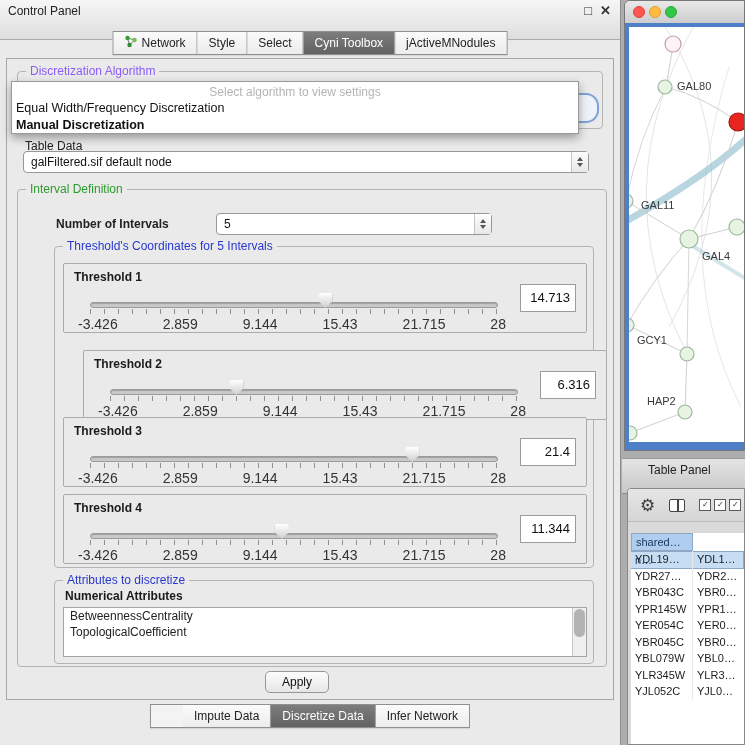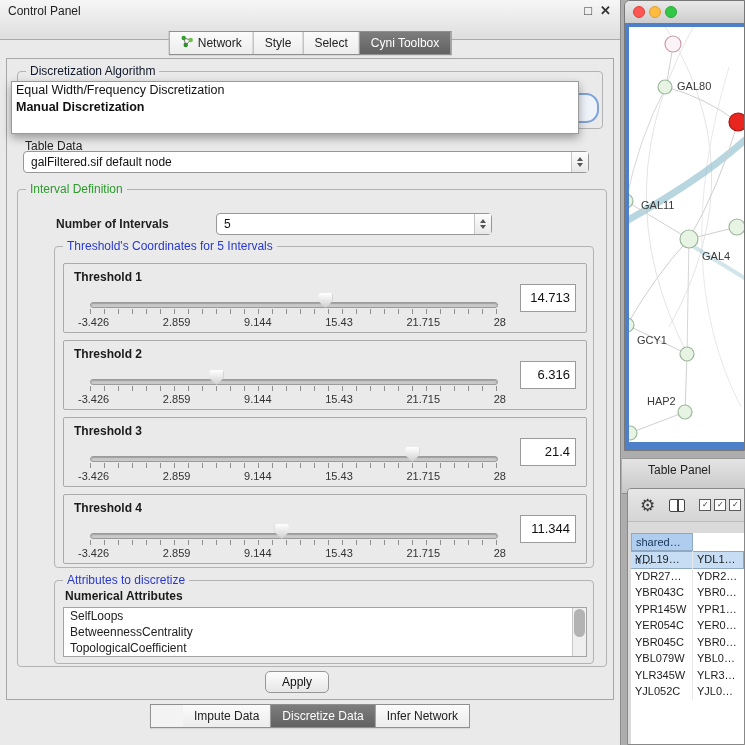--- a/index.html
+++ b/index.html
@@ -38,29 +38,29 @@
   .tri-dn{width:0;height:0;border-left:3.5px solid transparent;border-right:3.5px solid transparent;border-top:4.5px solid #555;}
   .field-label{position:absolute;font-size:12px;color:#222;}
   .bold{font-weight:bold;}
   
   .interval-group{left:10px;top:130px;width:590px;height:478px;}
   .thresh-group{left:36px;top:56px;width:540px;height:322px;}
   .attr-group{left:36px;top:390px;width:540px;height:84px;}
   
   .tpanel{position:absolute;left:8px;width:524px;height:70px;border:1px solid #ababab;border-radius:2px;box-sizing:border-box;background:#eaeaea;}
   .tpanel:nth-of-type(1){top:16px;}
-  .tpanel:nth-of-type(2){top:93px;}
+  .tpanel:nth-of-type(2){top:103px;margin-left:20px;}
   .tpanel:nth-of-type(3){top:170px;}
   .tpanel:nth-of-type(4){top:247px;}
   .t-label{position:absolute;left:10px;top:6px;font-size:12px;font-weight:bold;color:#1a1a1a;}
   .t-slider{position:absolute;left:26px;top:26px;width:408px;height:40px;}
   .t-track{position:absolute;left:0;right:0;top:12px;height:4px;background:#c9c9c9;border:1px solid #9b9b9b;border-radius:3px;box-shadow:inset 0 1px 1px rgba(0,0,0,.2);}
   .t-thumb{position:absolute;top:3px;width:14px;height:15px;background:linear-gradient(#ffffff,#cfcfcf);clip-path:polygon(10% 0,90% 0,100% 14%,100% 55%,50% 100%,0 55%,0 14%);filter:drop-shadow(0 0 1px rgba(0,0,0,.6));}
   .t-ticks{position:absolute;left:0;right:0;top:19px;height:5px;background:repeating-linear-gradient(to right,#8f8f8f 0 1px,transparent 1px 14px);}
-  .t-scale{position:absolute;left:-12px;right:-8px;top:26px;display:flex;justify-content:space-between;font-size:11px;color:#333;gap:15px;}
+  .t-scale{position:absolute;left:-12px;right:-8px;top:26px;display:flex;justify-content:space-between;font-size:14px;color:#333;gap:15px;}
   .t-value{position:absolute;right:10px;top:20px;width:56px;height:28px;background:#fff;border:1px solid #9b9b9b;box-sizing:border-box;font-size:13px;color:#111;text-align:right;line-height:26px;padding-right:5px;}
   
   .attr-header{position:absolute;left:10px;top:8px;font-size:12px;font-weight:bold;color:#1a1a1a;}
   .listbox{position:absolute;left:8px;top:26px;width:524px;height:50px;background:#fff;border:1px solid #a3a3a3;box-sizing:border-box;overflow:hidden;}
   .listbox .item{font-size:12px;color:#222;padding:1px 0 1px 6px;height:14px;white-space:nowrap;}
   .vscroll{position:absolute;right:0;top:0;bottom:0;width:13px;background:#efefef;border-left:1px solid #c8c8c8;}
   .vscroll .thumb{position:absolute;left:1px;right:1px;top:1px;height:28px;background:#b3b3b3;border-radius:6px;}
   
   .apply{position:absolute;left:258px;top:612px;width:64px;height:22px;background:linear-gradient(#fdfdfd,#e6e6e6);border:1px solid #979797;border-radius:5px;font-size:12px;color:#111;font-family:"Liberation Sans",sans-serif;}
   
@@ -114,30 +114,34 @@
       </div>
       <div class="tab">
           <span>Style</span>
         </div>
       <div class="tab">
           <span>Select</span>
         </div>
       <div class="tab sel">
           <span>Cyni Toolbox</span>
         </div>
+      <div class="tab">
+          <span>jActiveMNodules</span>
+        </div>
     </div>
 
     <div class="cp-body">
 
       <div class="group algo-group">
-        <span class="group-title" style="color:#0f172a;">Discretization Algorithm</span>
+        <span class="group-title" style="color:#8b5cf6;">Discretization Algorithm</span>
       </div>
       <div class="combo-frag"></div>
 
       <div class="popup">
+        <div class="hint">Select algorithm to view settings</div>
         <div class="opt">Equal Width/Frequency Discretization</div>
         <div class="opt first">Manual Discretization</div>
       </div>
 
       <div class="field-label" style="left:18px;top:80px;">Table Data</div>
       <div class="combo" style="left:16px;top:92px;width:566px;">
         <span class="combo-value">galFiltered.sif default node</span>
         <span class="combo-stepper">
             <span class="tri-up"></span>
             <span class="tri-dn"></span>
@@ -229,21 +233,20 @@
               </div>
             </div>
             <div class="t-value"><span>11.344</span></div>
           </div>
         </div>
 
         <div class="group attr-group">
           <span class="group-title" style="color: rgb(40, 56, 205);">Attributes to discretize</span>
           <div class="attr-header">Numerical Attributes</div>
           <div class="listbox">
-            <div class="item">SelfLoops</div>
             <div class="item">BetweennessCentrality</div>
             <div class="item">TopologicalCoefficient</div>
             <div class="vscroll">
                 <div class="thumb"></div>
               </div>
           </div>
         </div>
       </div>
 
       <button class="apply">Apply</button>

